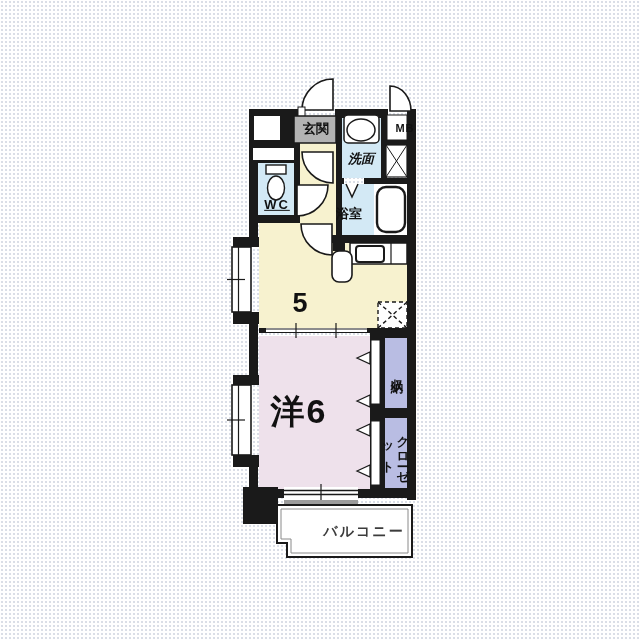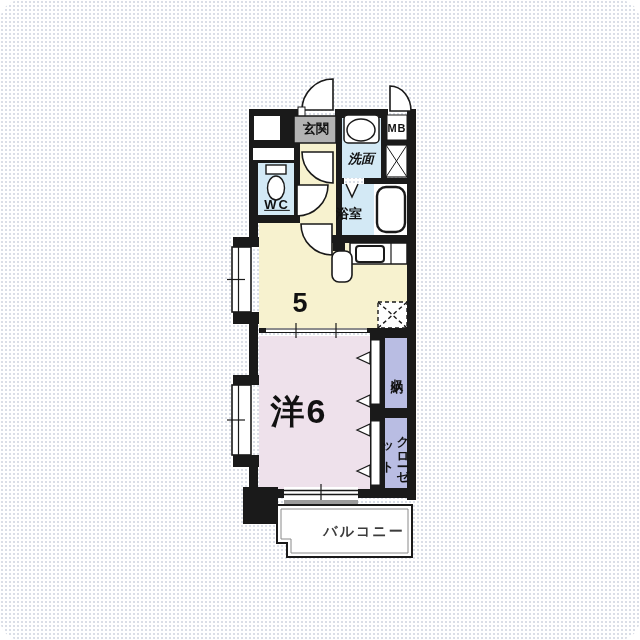--- a/index.html
+++ b/index.html
@@ -5,30 +5,29 @@
   html,body{margin:0;padding:0;}
   body{
     width:640px;height:640px;
     font-family:"Liberation Sans","DejaVu Sans",sans-serif;
   }
   .stage{
     position:relative;width:640px;height:640px;overflow:hidden;
     background-color:#ffffff;
     background-image:radial-gradient(circle,#d9dde6 0.7px,transparent 0.9px);
     background-size:4px 4px;
-    border-radius:21px;
   }
   .plan-svg{position:absolute;left:0;top:0;}
   .lbl{
     position:absolute;transform:translate(-50%,-50%);
     color:#111;white-space:nowrap;font-weight:bold;line-height:1.1;
     text-align:center;
   }
   .lbl.small{font-size:13px;}
-  .lbl.mb{font-size:11px;letter-spacing:1px;}
+  .lbl.mb{font-size:11px;letter-spacing:1px;padding-left:16px;}
   .lbl.wc{font-size:13px;letter-spacing:2px;text-decoration:underline;}
   .lbl.big{font-size:27px;letter-spacing:8px;text-indent:8px;}
   .lbl.num{font-size:27px;letter-spacing:0;}
   .lbl.room{font-size:34px;letter-spacing:2px;}
   .lbl.balcony{font-size:14px;letter-spacing:2px;color:#3c3c3c;font-weight:bold;}
   .lbl.vert{
     transform:translate(-50%,-50%);
     writing-mode:vertical-rl;text-orientation:upright;
     font-size:12.5px;letter-spacing:2px;white-space:normal;
     font-weight:bold;

